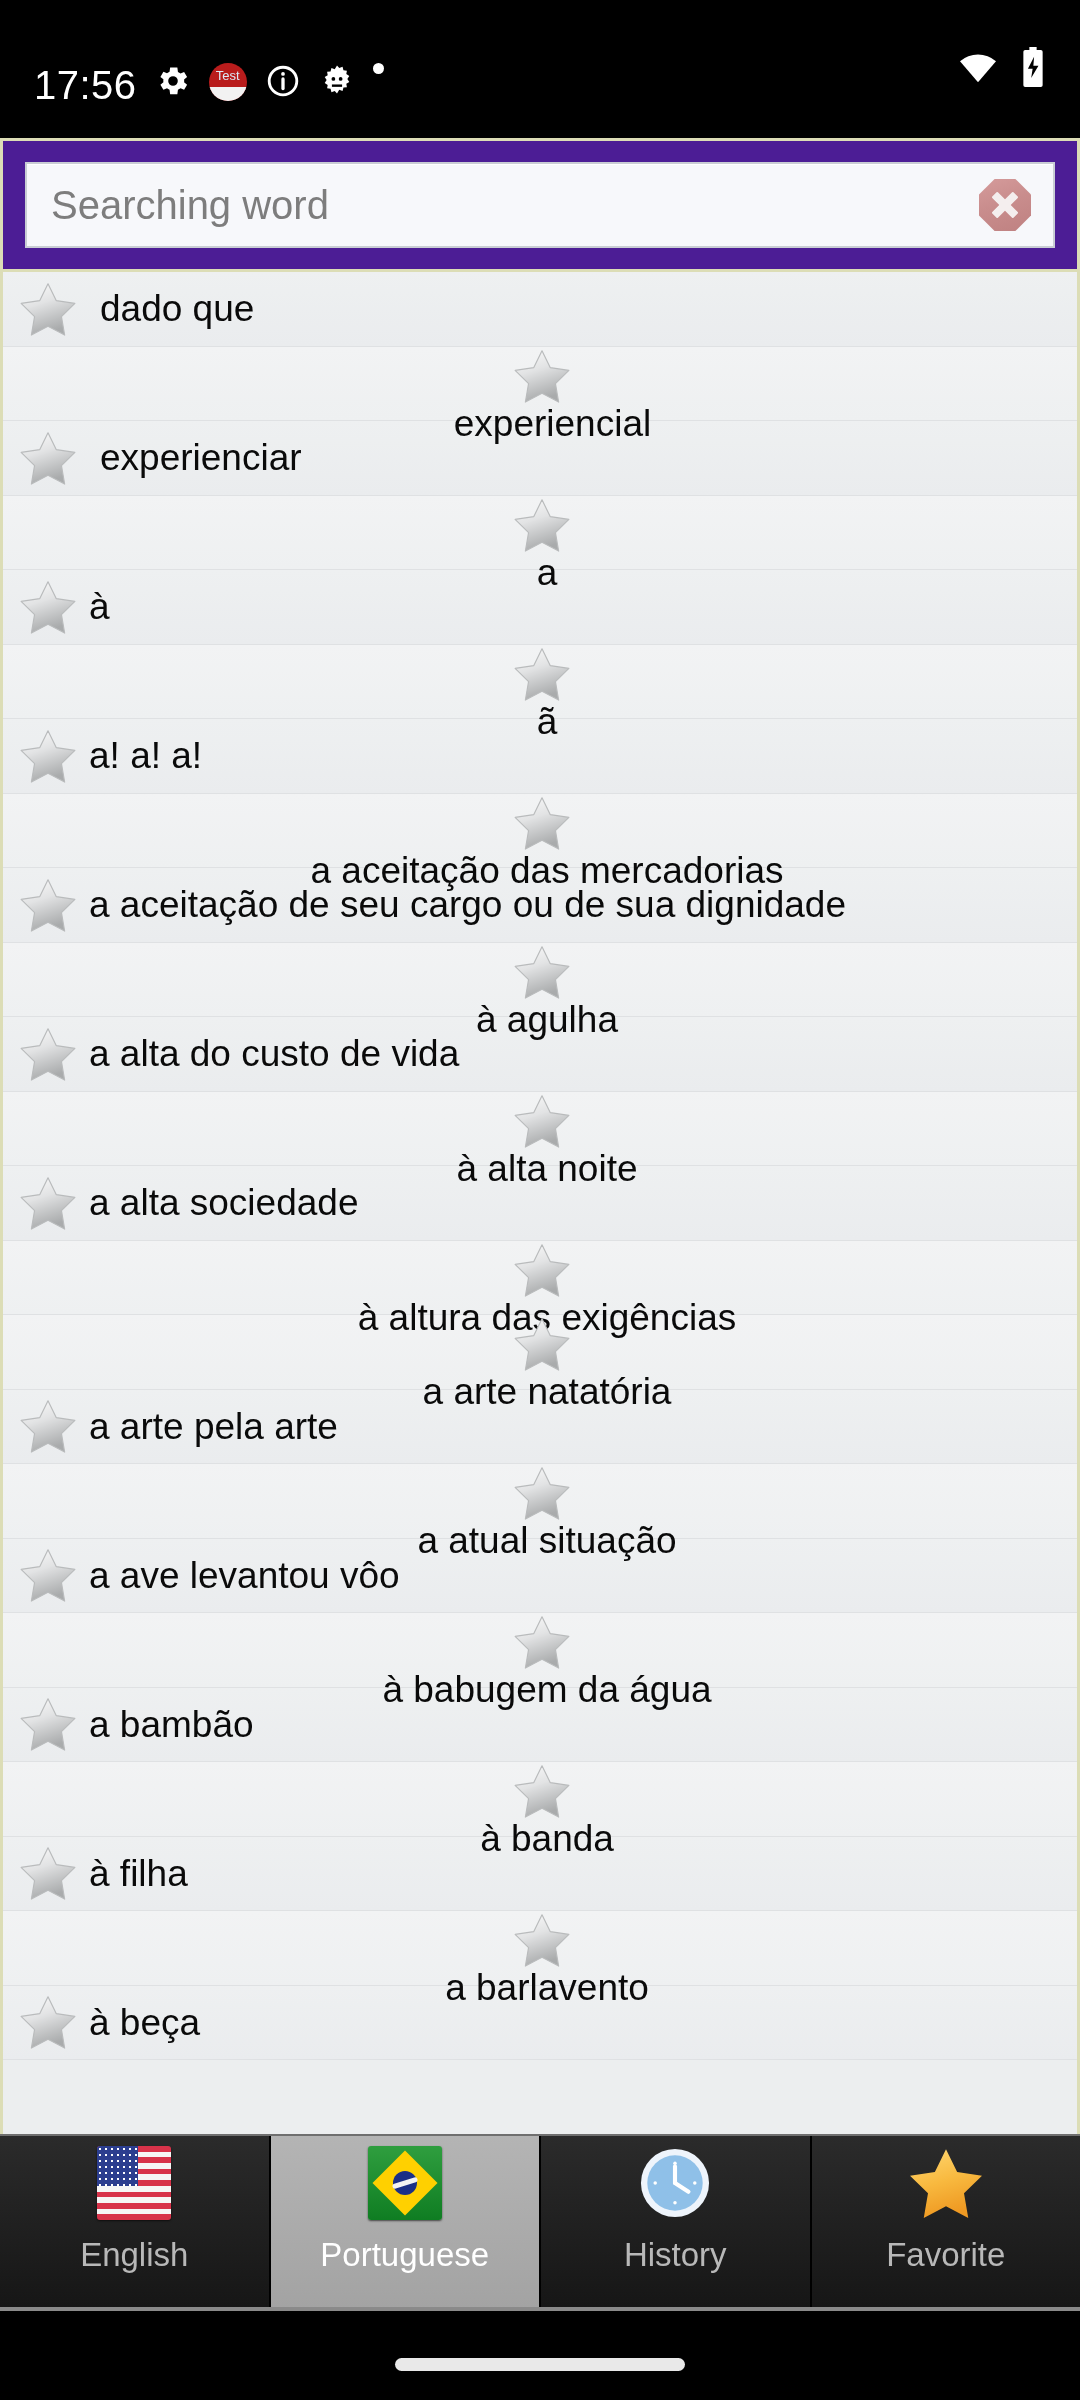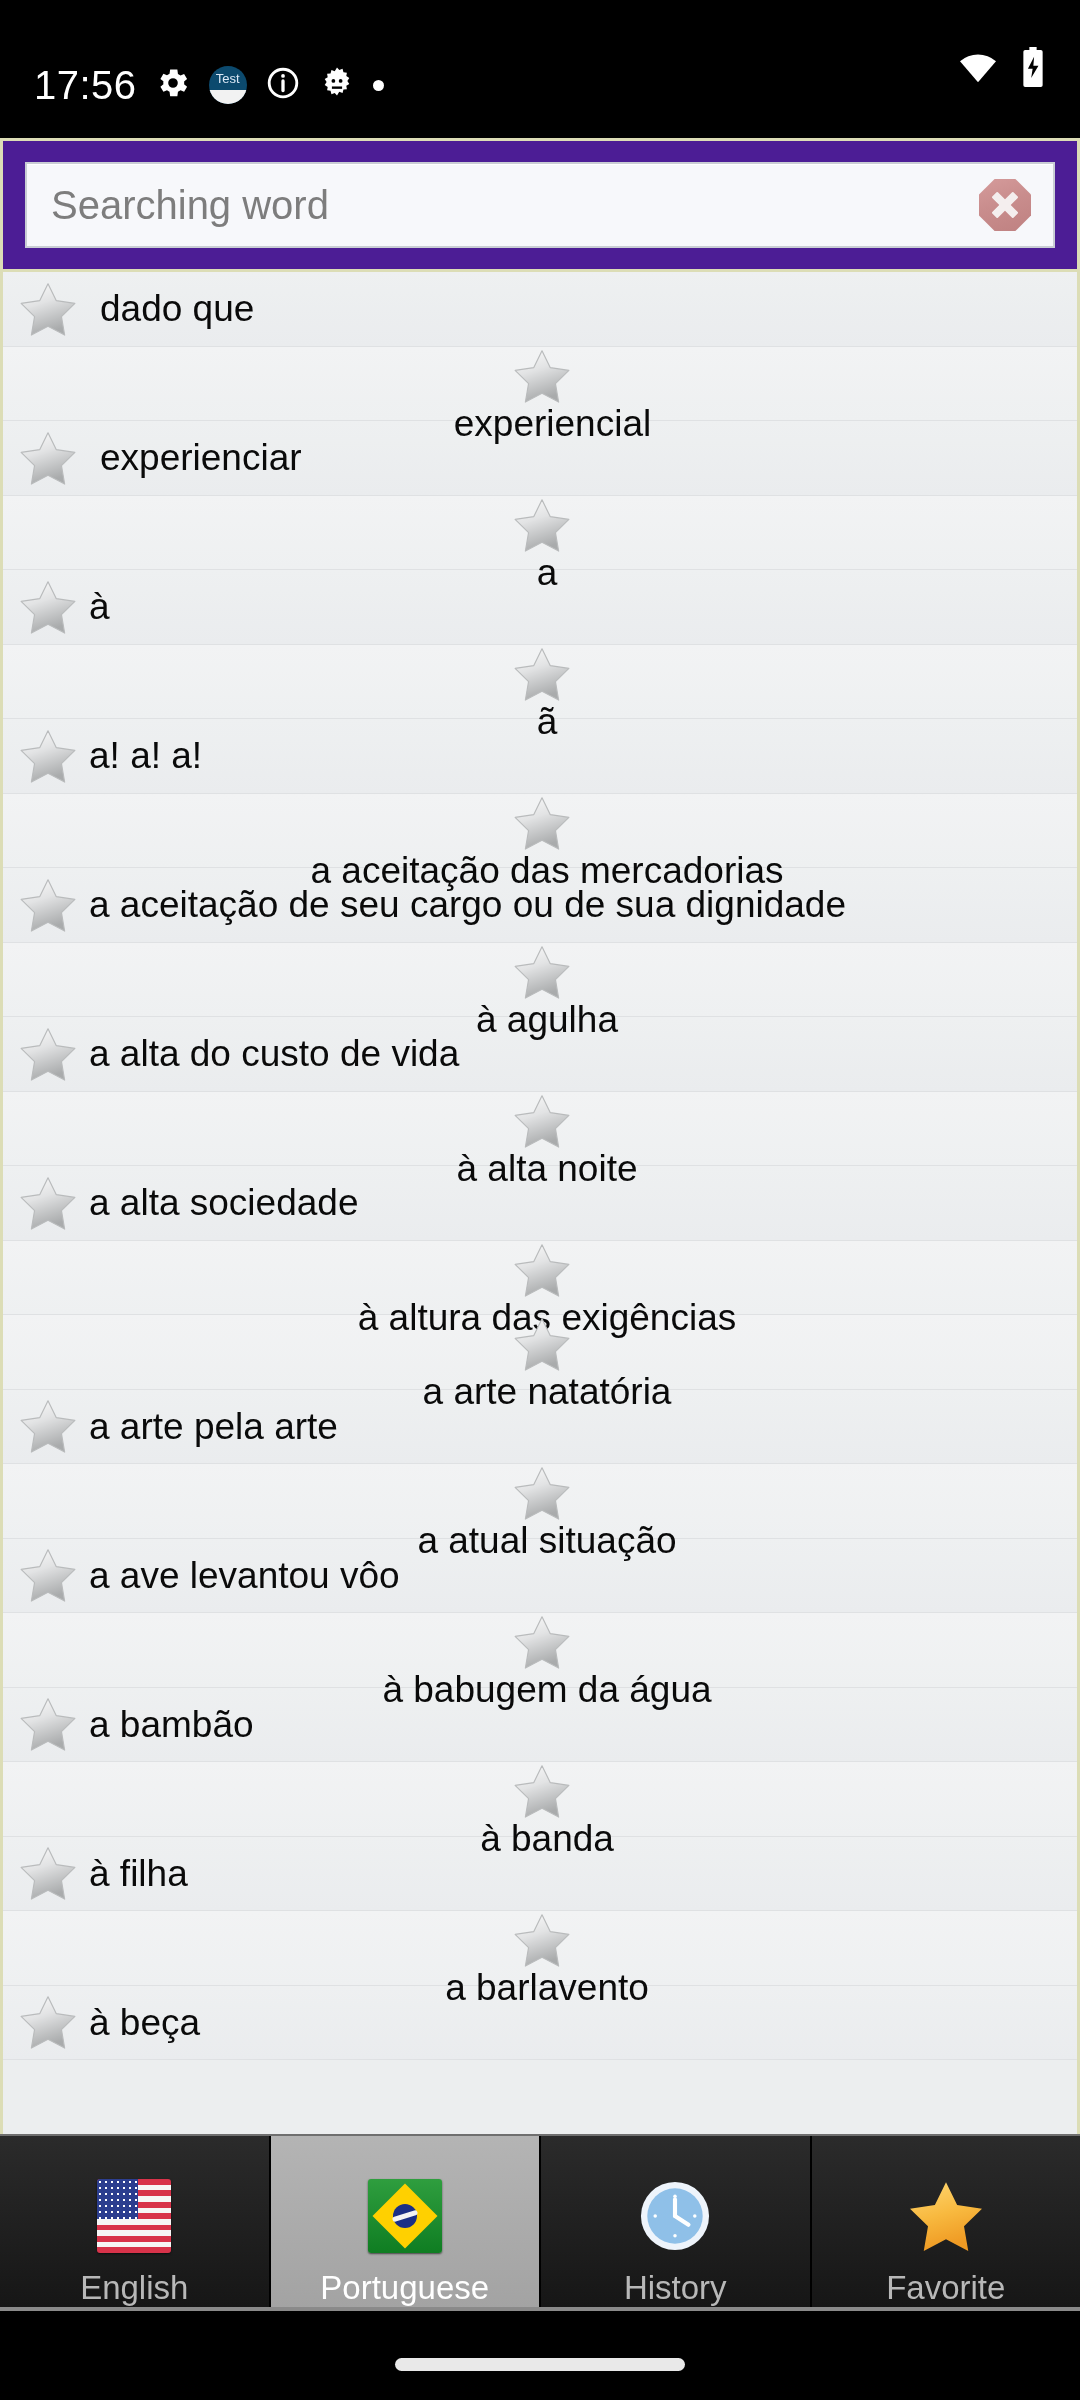--- a/index.html
+++ b/index.html
@@ -9,28 +9,28 @@
     font-family:"Liberation Sans", sans-serif;
     overflow:hidden;
   }
   #screen { position:relative; width:1080px; height:2400px; background:#000; }
 
   
   .statusbar {
     height:138px; background:#000; color:#fff;
     display:flex; align-items:center; padding:0 34px;
   }
-  .status-left { display:flex; align-items:center; gap:18px;margin-top:32px; }
+  .status-left { display:flex; align-items:flex-start; gap:18px;margin-top:32px; }
   .status-clock { font-size:40px; letter-spacing:0.5px; font-weight:400; color:#fff; }
   .status-right { margin-left:auto; display:flex; align-items:center; gap:22px; }
   .si { display:block; }
 
   .appicon {
     width:38px; height:38px; border-radius:50%;
-    background:#0c4a6e; position:relative; overflow:hidden;
+    background:#b91c1c; position:relative; overflow:hidden;
     display:flex; align-items:flex-start; justify-content:center;
   }
   .appicon .lbl { font-size:13px; color:#dbe8f6; margin-top:6px; line-height:1; }
   .appicon::after {
     content:""; position:absolute; left:0; right:0; bottom:0; height:14px;
     background:#f2f2f2;
   }
   .dot-small { width:11px; height:11px; border-radius:50%; background:#fff; }
 
   
@@ -102,21 +102,21 @@
   .row.indent .row-label { padding-left:11px; }
 
   
   .tabbar {
     display:flex; height:177px; background:#1c1c1c;
     border-top:2px solid #6f6f6f;
     border-bottom:4px solid #8a8a8a;
   }
   .tab {
     flex:1 1 0; position:relative;
-    display:flex; flex-direction:column; align-items:center; justify-content:flex-end;
+    display:flex; flex-direction:column; align-items:center; justify-content:flex-start;
     background:linear-gradient(#2b2b2b,#161616);
     border-right:2px solid #000;
     cursor:pointer; padding-top:6px;
   }
   .tab:last-child { border-right:0; }
   .tab.active { background:linear-gradient(#b4b4b4,#a3a3a3); }
   .tab-icon { height:82px; display:flex; align-items:center; justify-content:center; }
   .tab-label {
     font-size:33px; color:#b8b8b8; margin-top:12px;
     font-family:"Liberation Sans", sans-serif;

